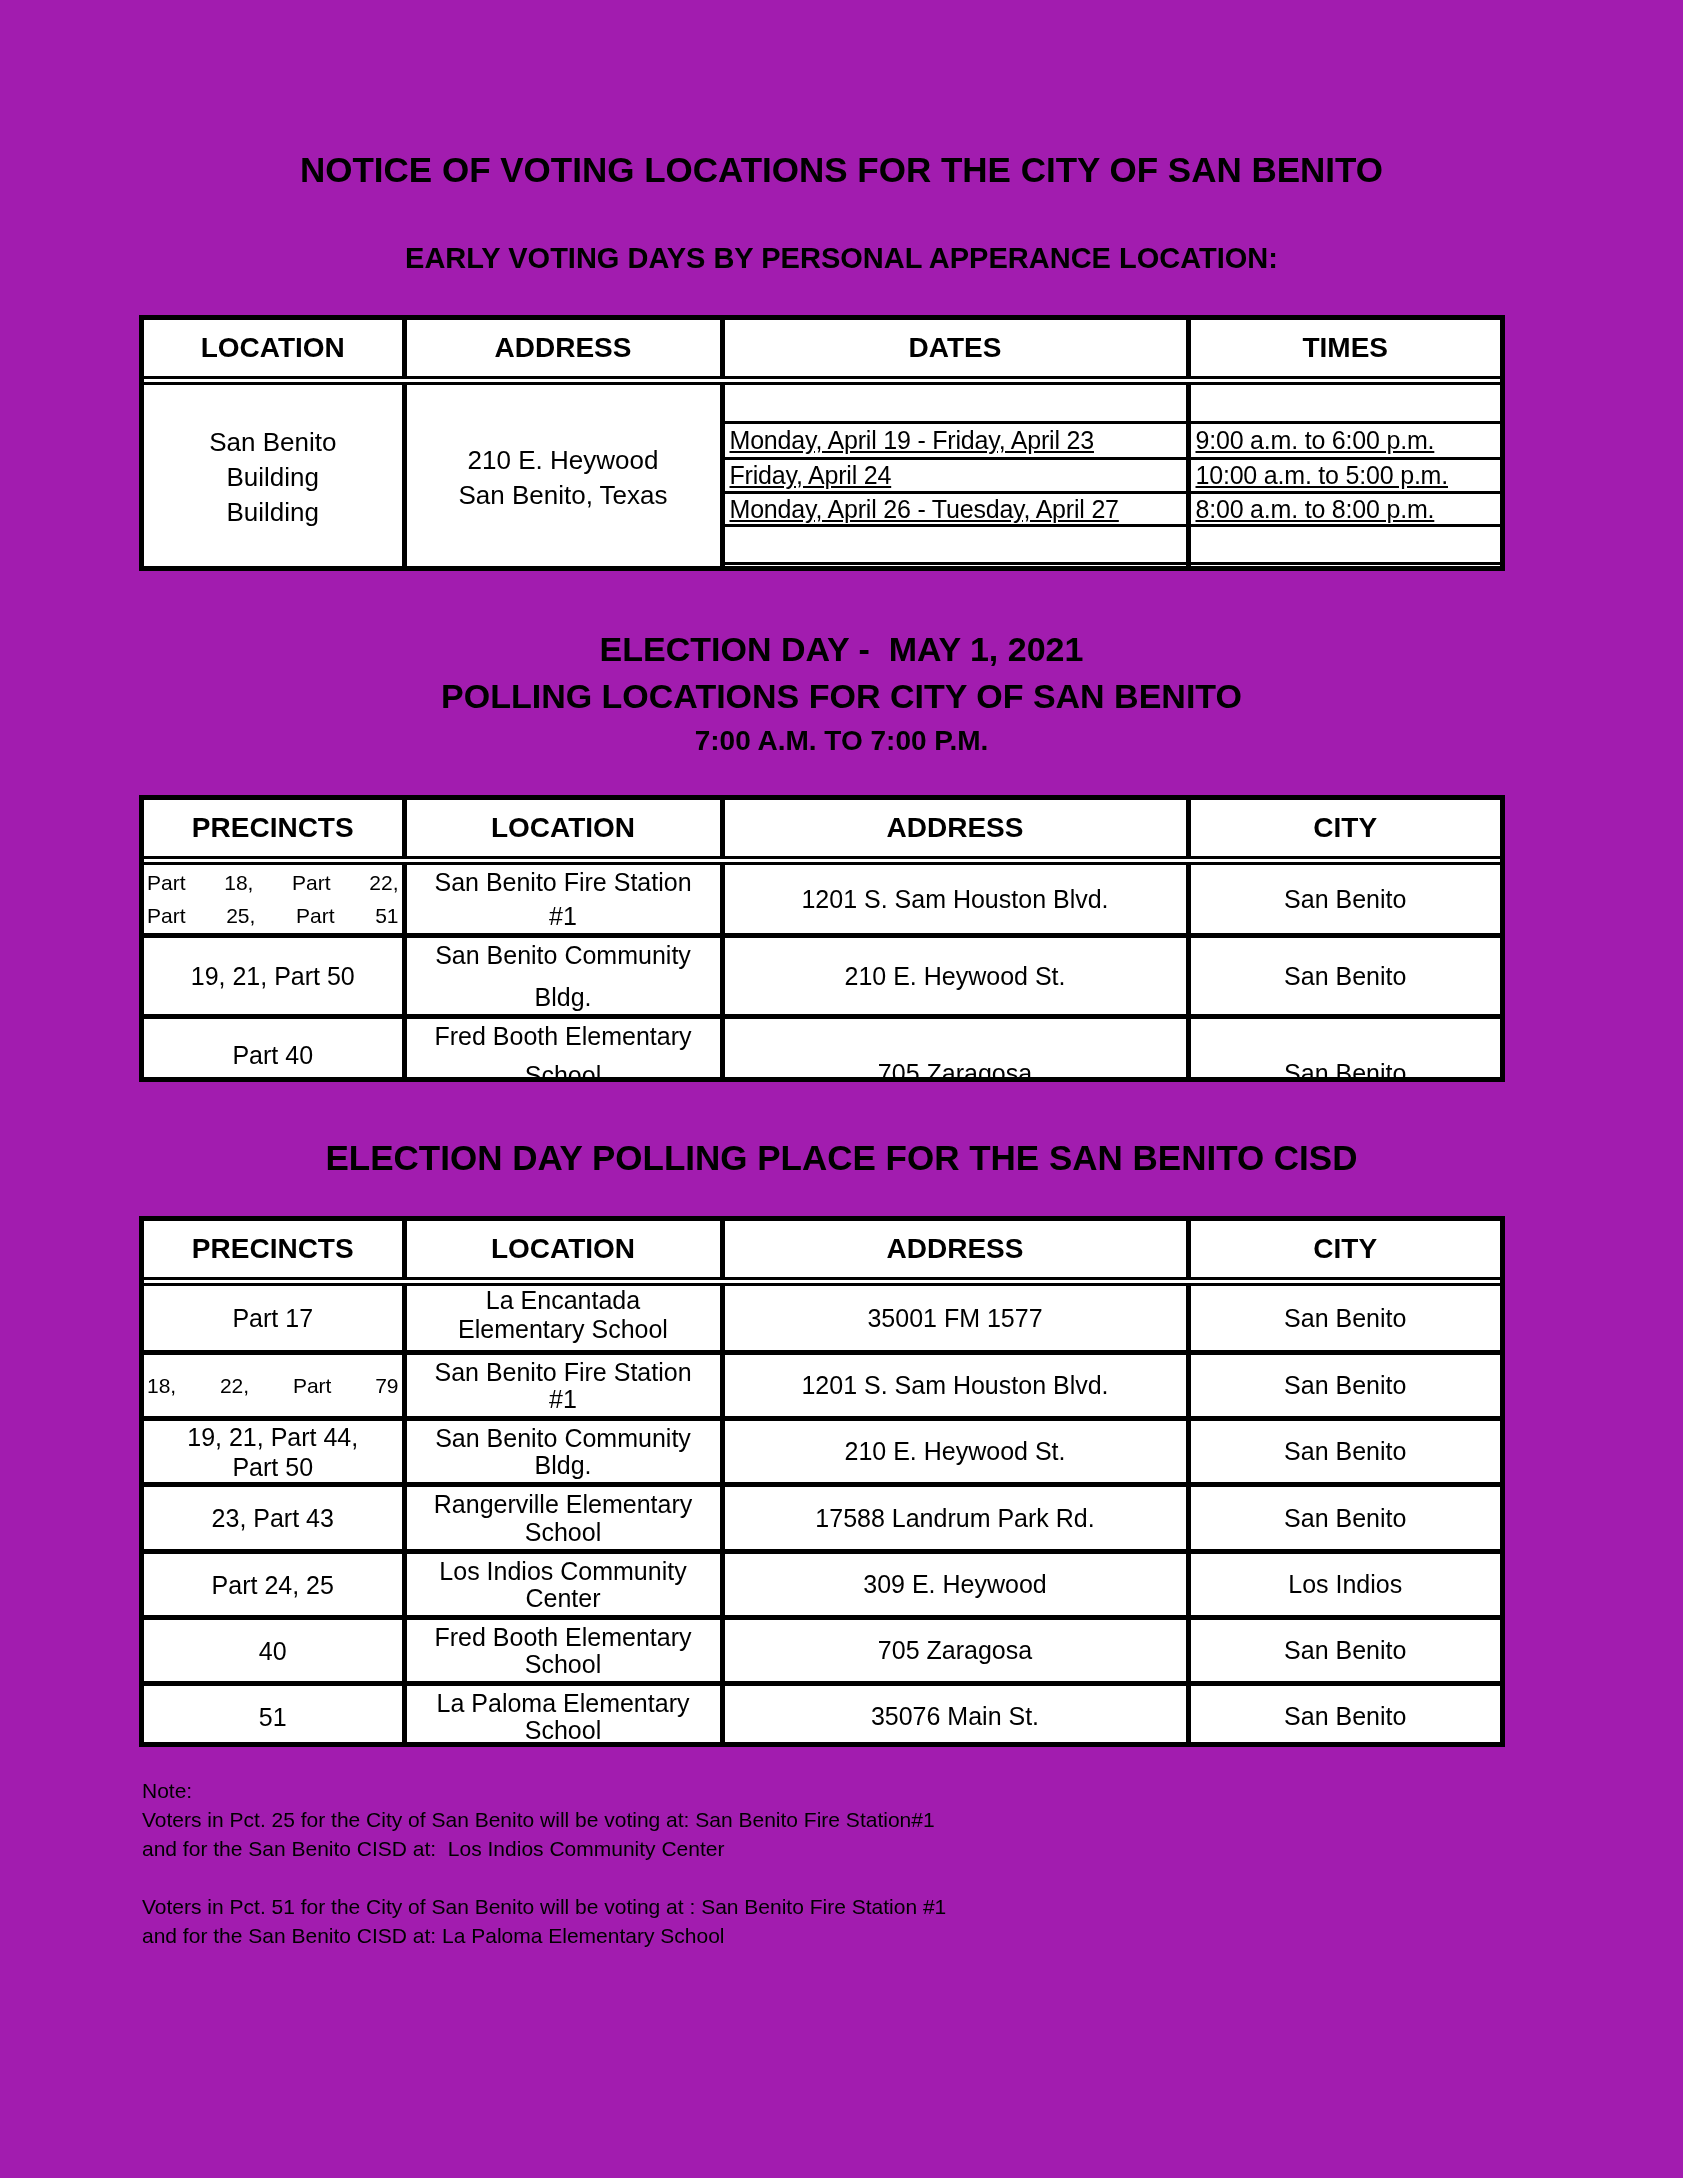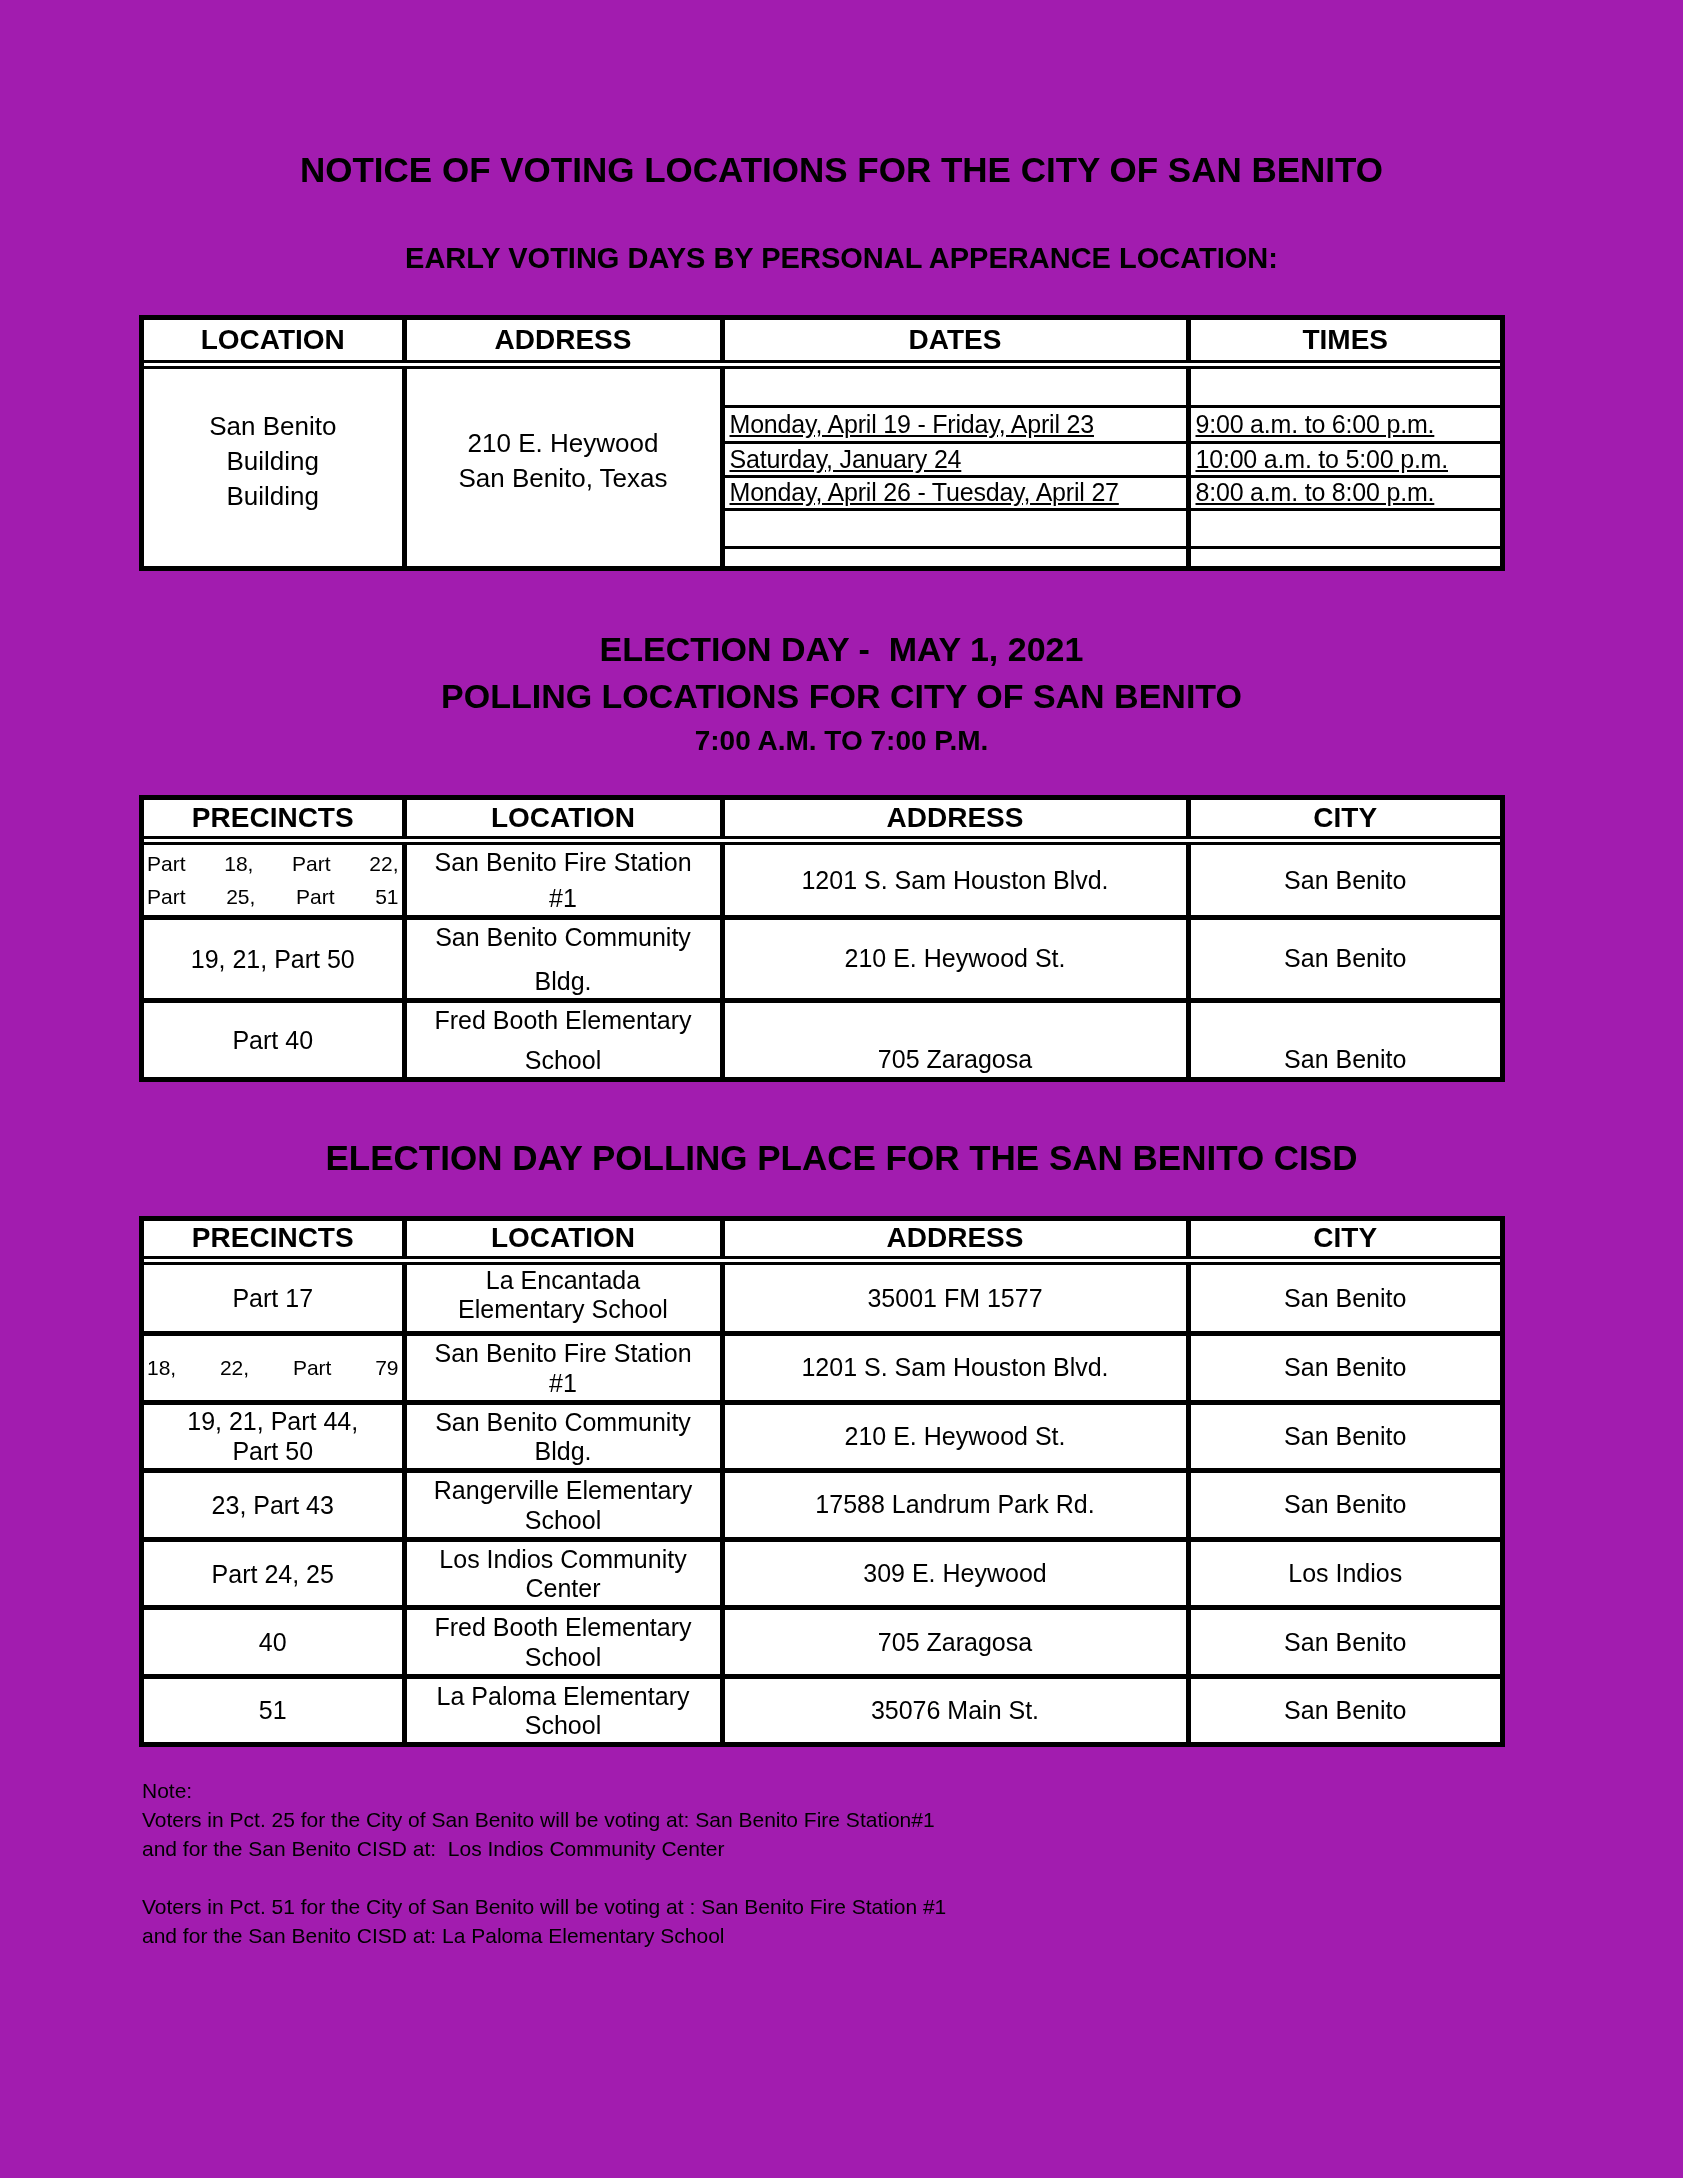--- a/index.html
+++ b/index.html
@@ -19,21 +19,21 @@
 
   .tbl-wrap { position:absolute; left:139px; width:1366px; border:5px solid #000;
               box-sizing:border-box; background:#fff; overflow:hidden; }
   #t1 { top:315px;  height:256px; }
   #t2 { top:795px;  height:287px; }
   #t3 { top:1216px; height:531px; }
 
   table { border-collapse:collapse; table-layout:fixed; width:100%; height:100%; }
   col.c1 { width:260px; } col.c2 { width:318px; } col.c3 { width:466px; }
   th { font-size:28px; font-weight:bold; text-align:center; vertical-align:middle;
-       border-bottom:9px double #000; padding:0; overflow:hidden; }
+       border-bottom:9px double #000; padding:12px; overflow:hidden; }
   td { font-size:25px; text-align:center; vertical-align:middle; padding:0; overflow:hidden; }
   .vd { border-left:5px solid #000; }
 
   
   .t1span { text-align:center; vertical-align:middle; font-size:26px;
             line-height:35px; padding-bottom:18px; }
   .dt { text-align:left; font-size:25px; padding-left:5px; white-space:pre;
         letter-spacing:-0.2px; }
   .rb1 td { border-top:3px solid #000;text-decoration:underline; }
 
@@ -85,21 +85,21 @@
           <div>San Benito, Texas</div>
         </td>
         <td class="vd dt"></td>
         <td class="vd dt"></td>
       </tr>
       <tr class="rb1" style="height:36px">
         <td class="vd dt">Monday, April 19 - Friday, April 23</td>
         <td class="vd dt">9:00 a.m. to 6:00 p.m.</td>
       </tr>
       <tr class="rb1" style="height:34px">
-        <td class="vd dt">Saturday, January 24</td>
+        <td class="vd dt">Friday, April 24</td>
         <td class="vd dt">10:00 a.m. to 5:00 p.m.</td>
       </tr>
       <tr class="rb1" style="height:33px">
         <td class="vd dt">Monday, April 26 - Tuesday, April 27</td>
         <td class="vd dt">8:00 a.m. to 8:00 p.m.</td>
       </tr>
       <tr class="rb1" style="height:38px">
         <td class="vd dt"></td>
         <td class="vd dt"></td>
       </tr>

